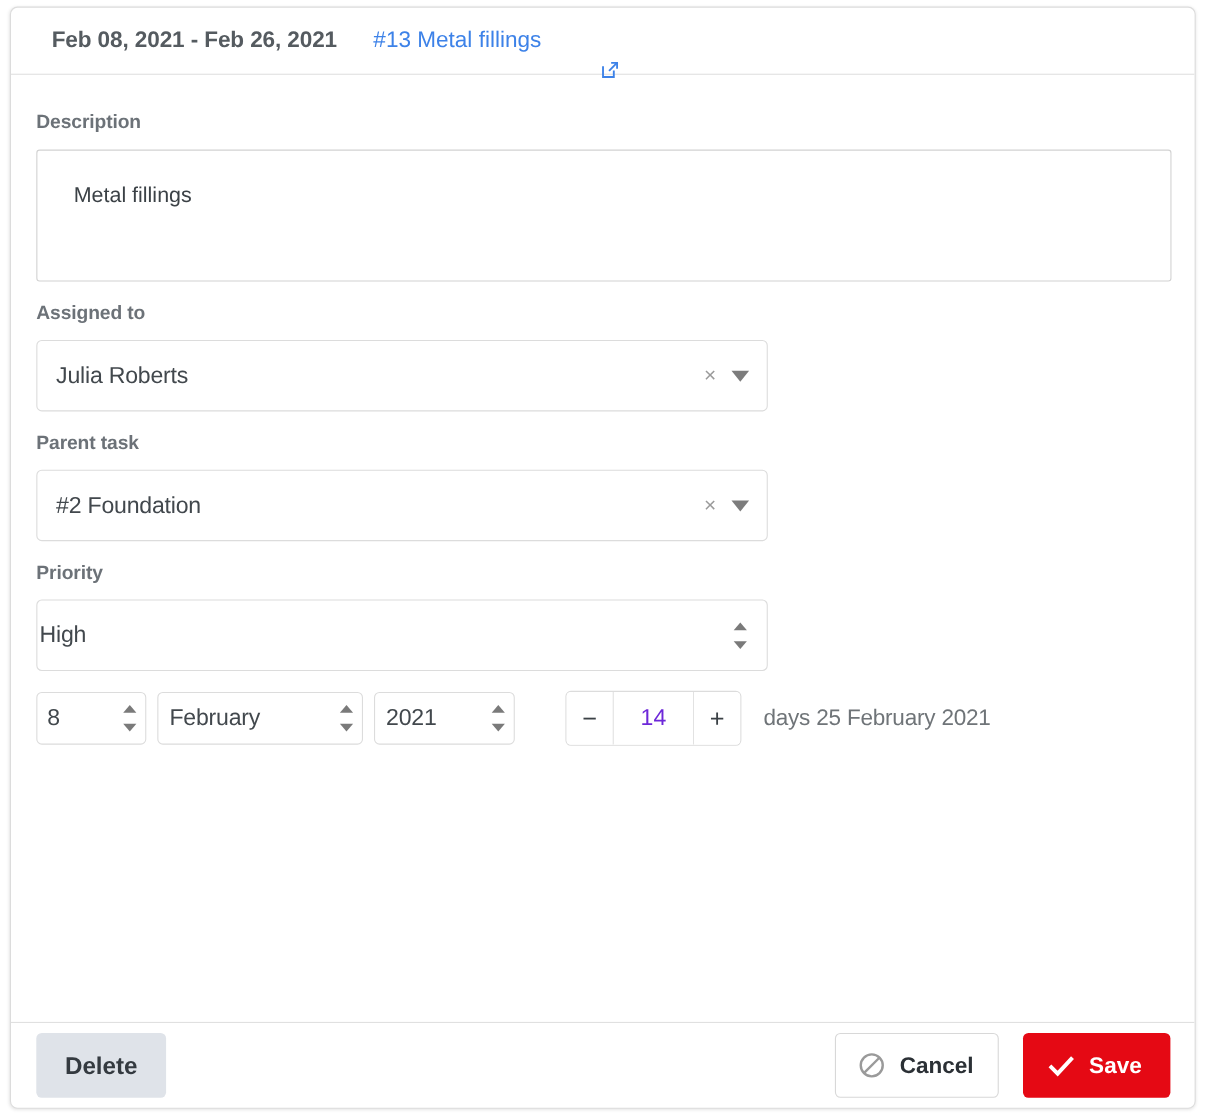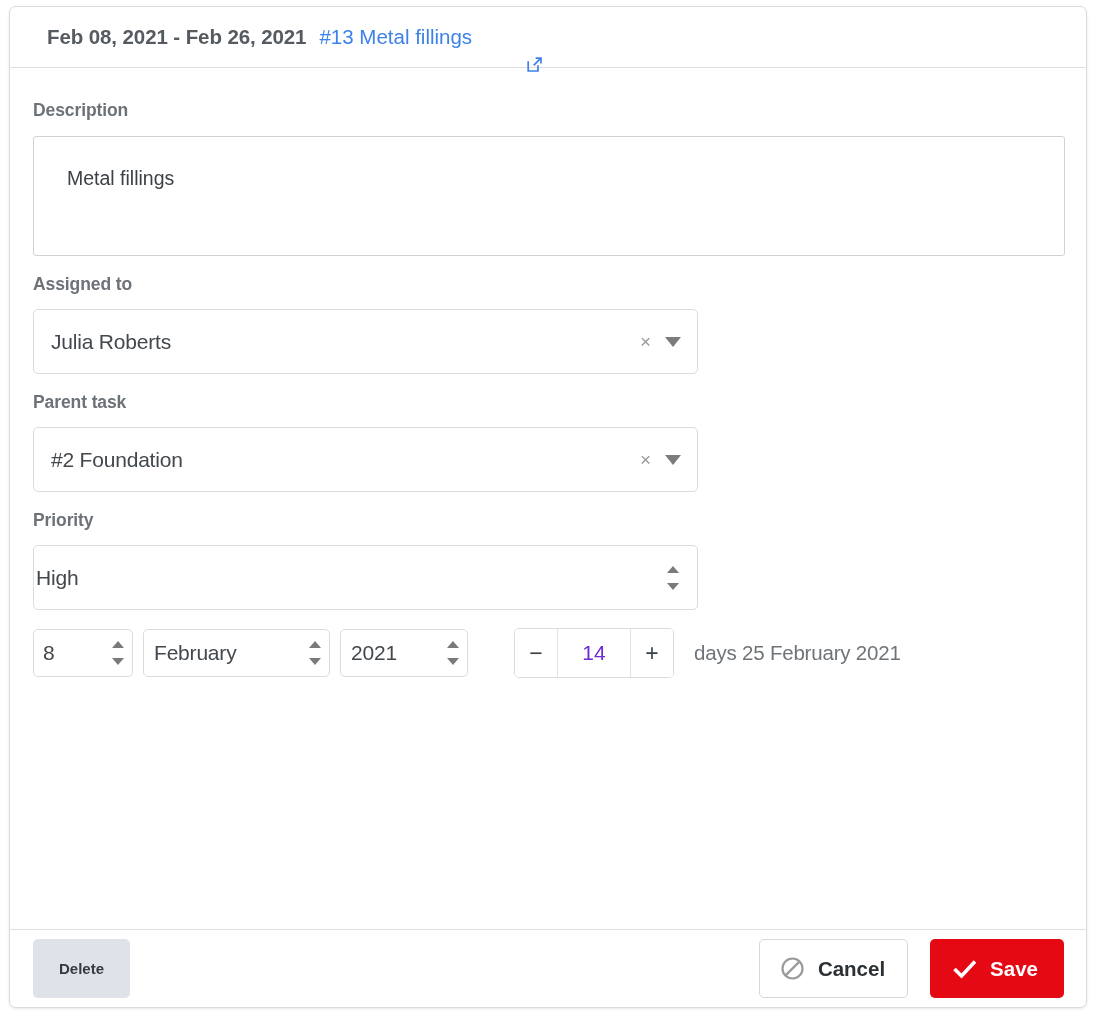--- a/index.html
+++ b/index.html
@@ -29,20 +29,21 @@
   }
 
   
   .panel-header {
     height: 61px;
     box-sizing: border-box;
     border-bottom: 1px solid #e0e0e0;
     display: flex;
     align-items: center;
     padding-left: 37px;
+    gap: 20px;
   }
   .header-date {
     font-size: 20.5px;
     font-weight: bold;
     color: #555b60;
     letter-spacing: -0.1px;
     white-space: pre;
   }
   .header-link {
     margin-left: 13px;
@@ -253,21 +254,21 @@
     cursor: pointer;
     display: inline-flex;
     align-items: center;
     justify-content: center;
   }
   .btn-delete {
     height: 59px;
     padding: 0 26px;
     background: #dfe3e9;
     color: #343a40;
-    font-size: 15px;
+    font-size: 22px;
   }
   .spacer { flex: 1; }
   .btn-cancel {
     height: 59px;
     padding: 0 22px 0 20px;
     background: #fff;
     border: 1px solid #d8d8d8;
     color: #2b3035;
     font-size: 20.5px;
     margin-right: 22px;

